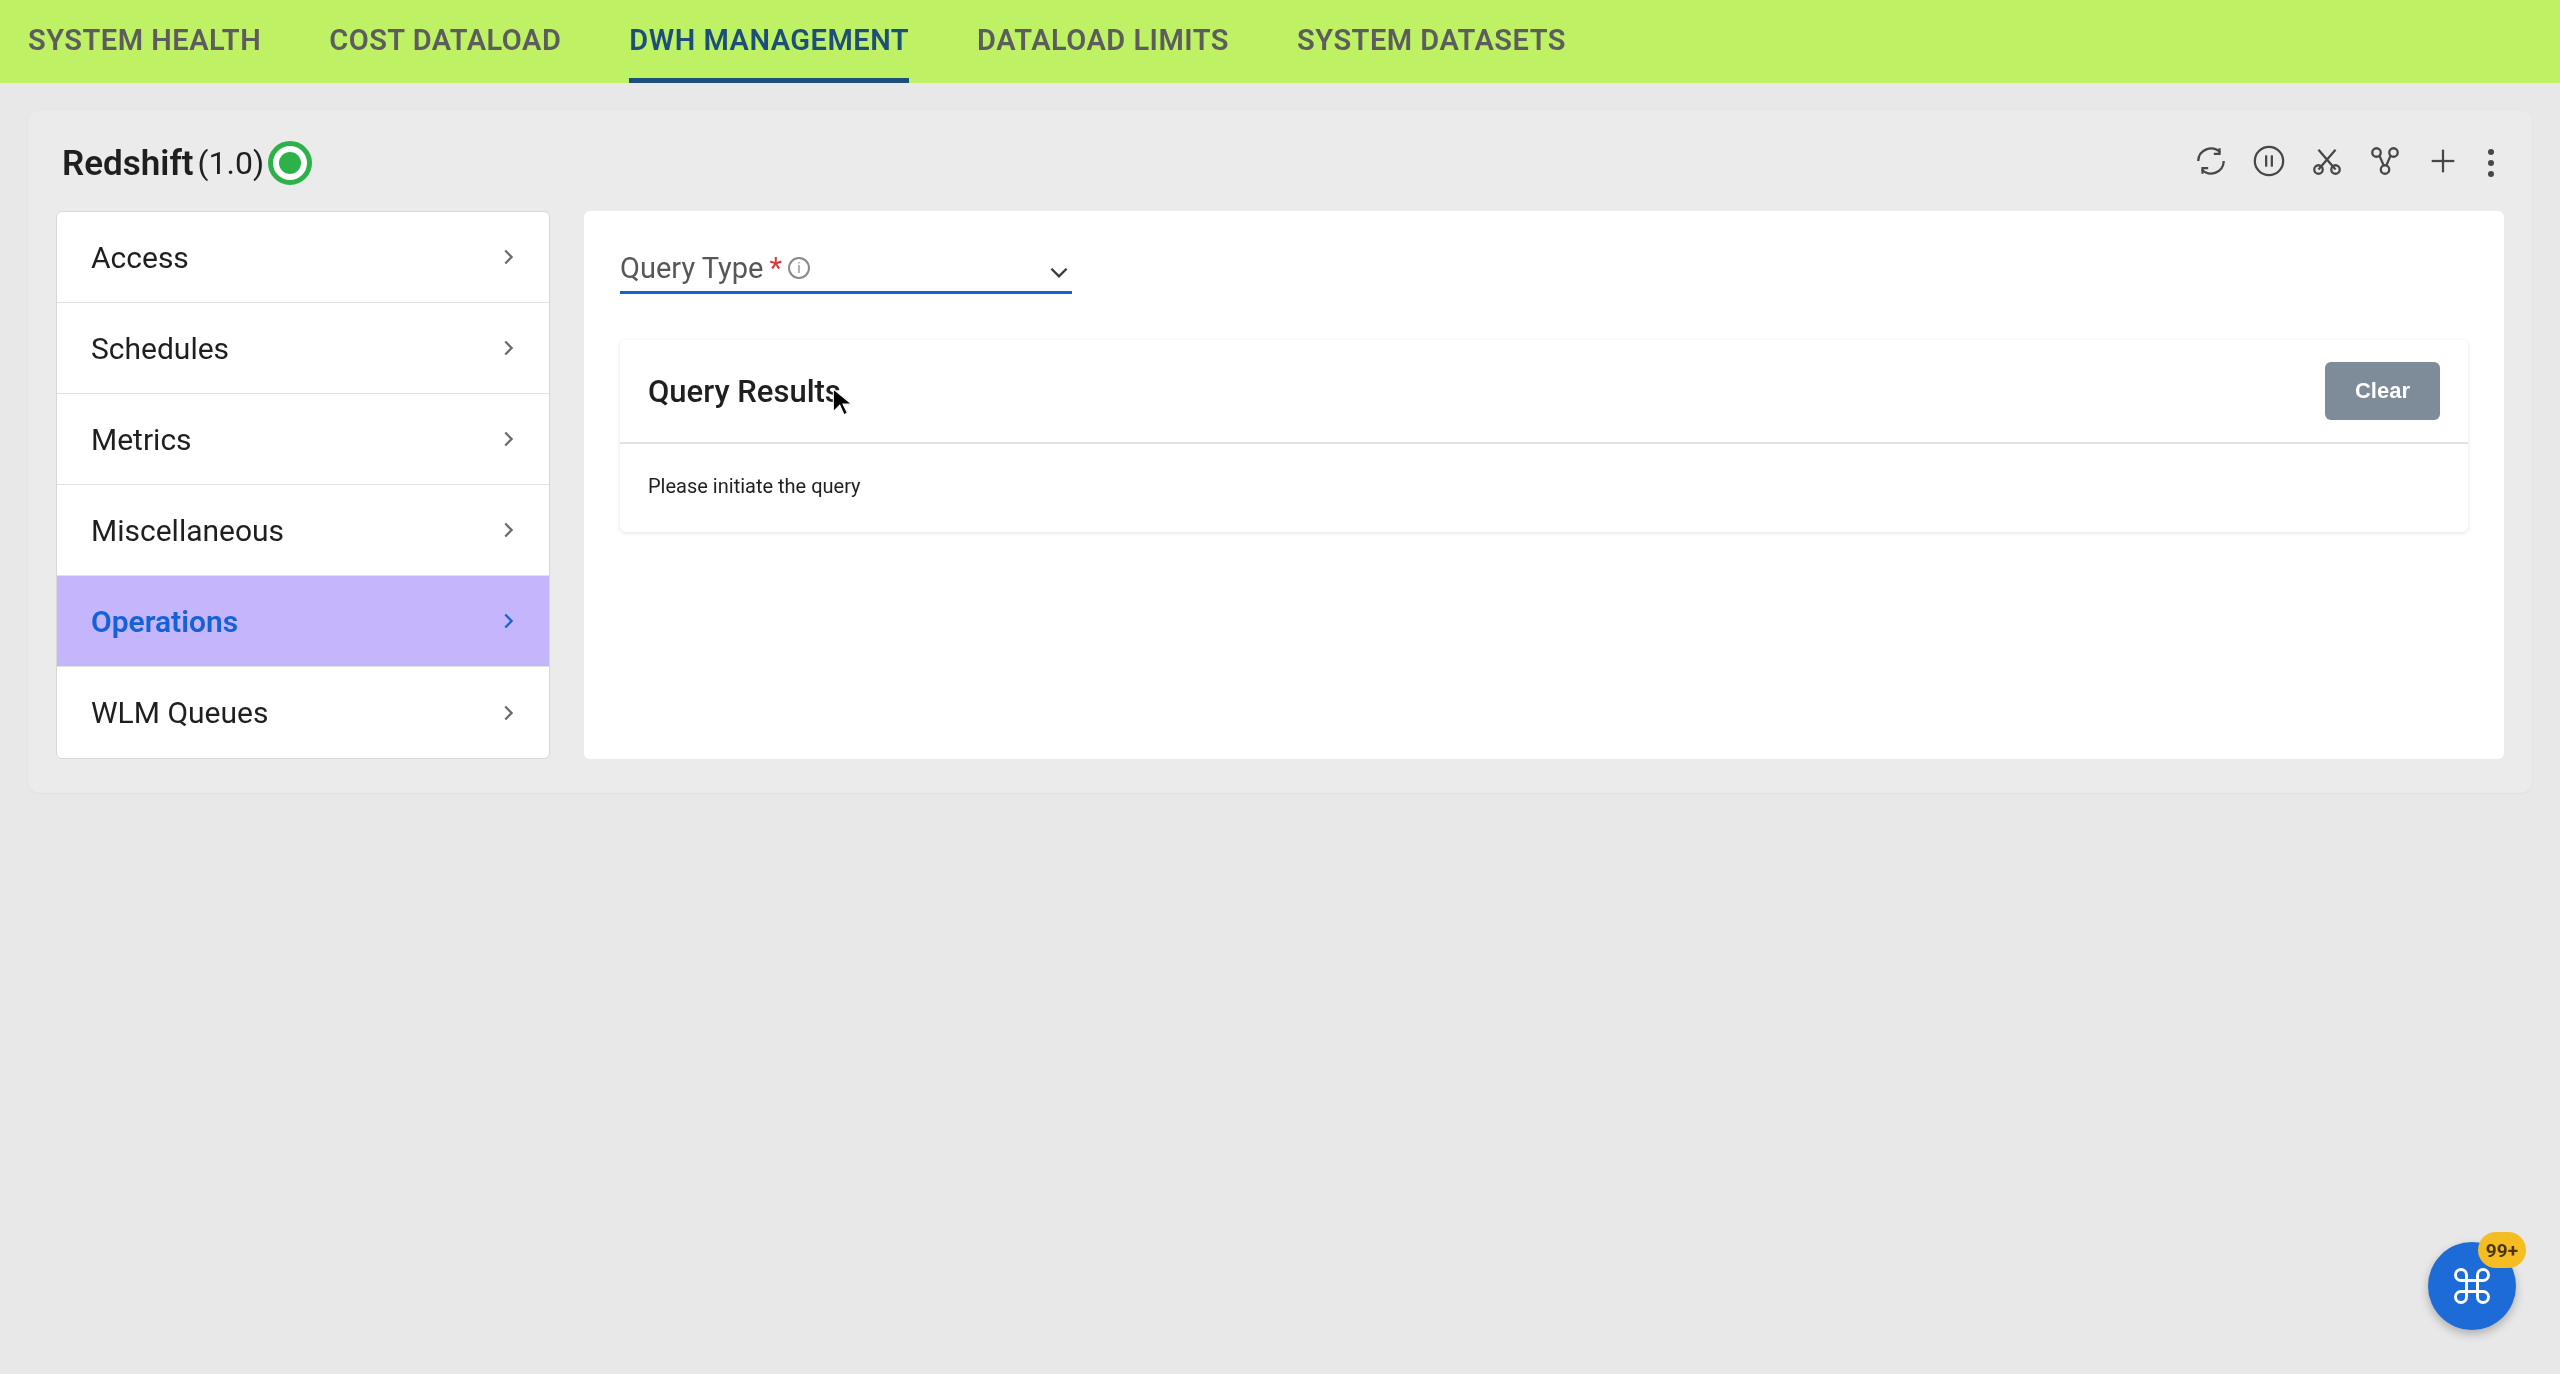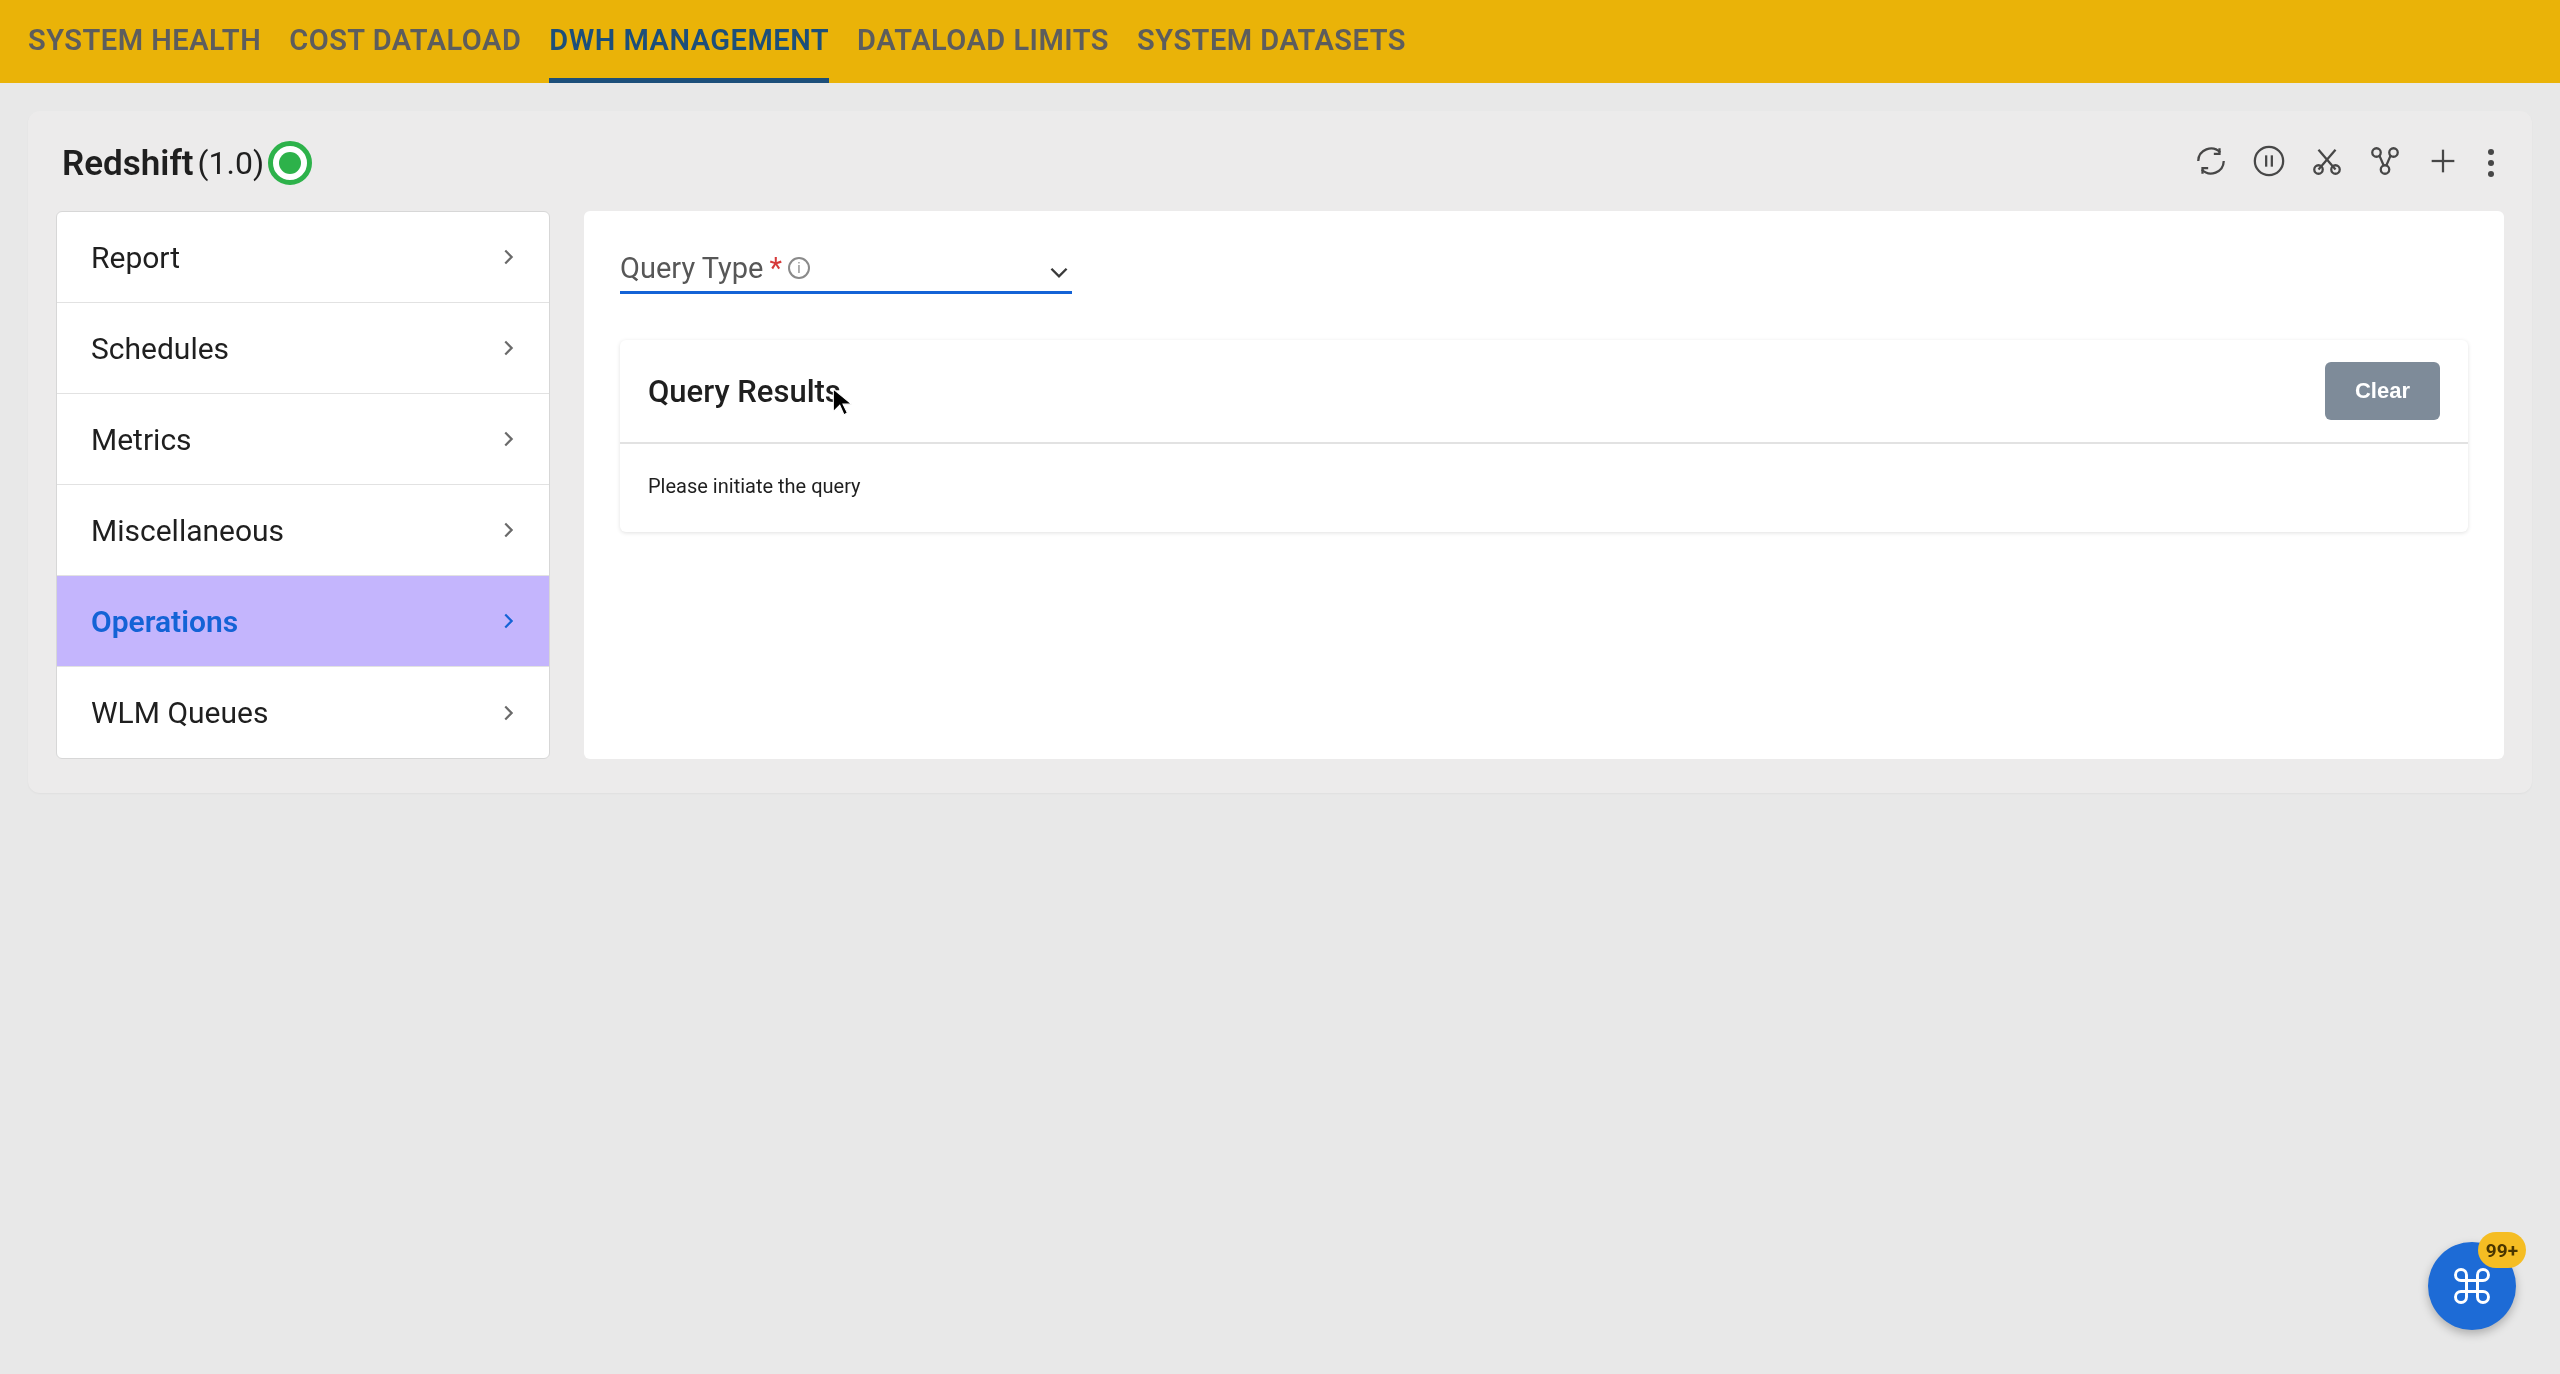--- a/index.html
+++ b/index.html
@@ -10,24 +10,24 @@
   height: 1374px;
   overflow: hidden;
   position: relative;
 }
 .page-wrap {
   transform-origin: top left;
 }
 .tabs-row {
   display: flex;
   align-items: flex-end;
-  gap: 28px;
+  gap: 68px;
   padding: 0 28px;
   height: 83px;
-  background: #eab308;
+  background: #bef264;
 }
 .tab {
   font-size: 29px;
   font-weight: 600;
   letter-spacing: 0.5px;
   color: #5d5d5d;
   padding: 18px 0 26px 0;
   cursor: pointer;
   position: relative;
 }
@@ -272,21 +272,21 @@
           <span class="pill"></span>
             <span class="pill"></span>
             <span class="pill"></span>
         </span>
       </div>
     </div>
 
     <div class="content-row">
       <div class="sidebar">
         <div class="side-item">
-          <span>Report</span>
+          <span>Access</span>
           <svg class="chev" viewBox="0 0 24 24">
               <polyline points="9 5 16 12 9 19"></polyline>
             </svg>
         </div>
         <div class="side-item">
           <span>Schedules</span>
           <svg class="chev" viewBox="0 0 24 24">
               <polyline points="9 5 16 12 9 19"></polyline>
             </svg>
         </div>

